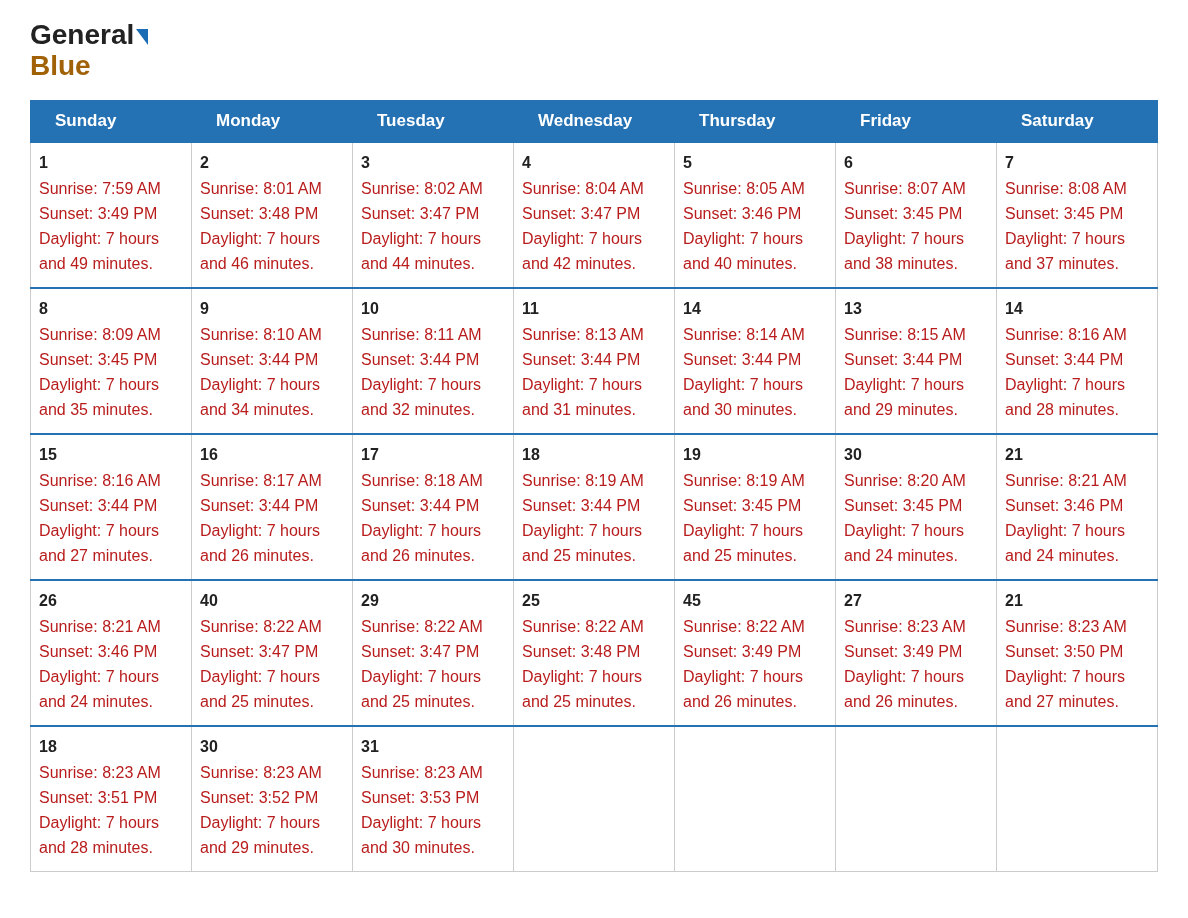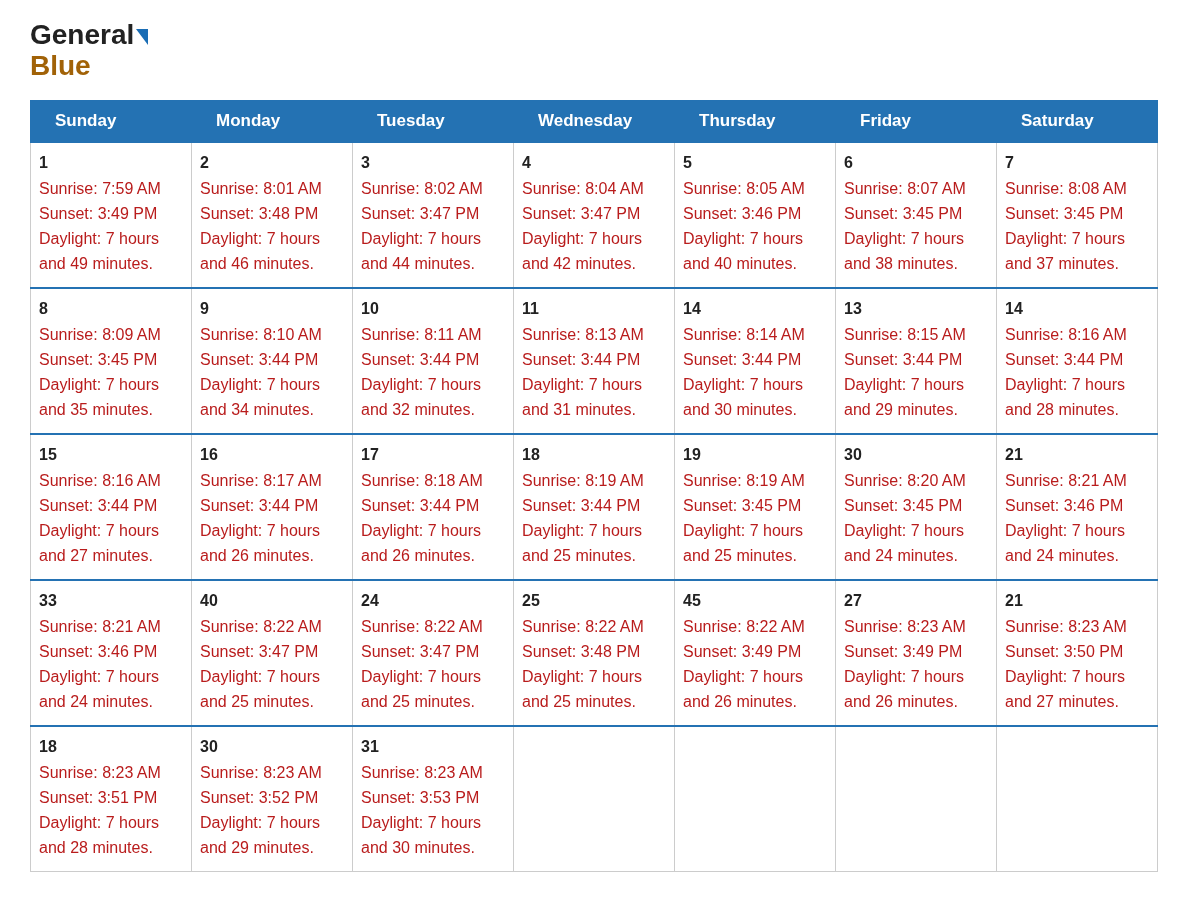--- a/index.html
+++ b/index.html
@@ -206,29 +206,29 @@
         <span class="day-number">30</span>
         <span class="day-info">Sunrise: 8:20 AM<br>Sunset: 3:45 PM<br>Daylight: 7 hours and 24 minutes.</span>
       </td>
         <td>
         <span class="day-number">21</span>
         <span class="day-info">Sunrise: 8:21 AM<br>Sunset: 3:46 PM<br>Daylight: 7 hours and 24 minutes.</span>
       </td>
       </tr>
       <tr>
         <td>
-        <span class="day-number">33</span>
+        <span class="day-number">26</span>
         <span class="day-info">Sunrise: 8:21 AM<br>Sunset: 3:46 PM<br>Daylight: 7 hours and 24 minutes.</span>
       </td>
         <td>
         <span class="day-number">40</span>
         <span class="day-info">Sunrise: 8:22 AM<br>Sunset: 3:47 PM<br>Daylight: 7 hours and 25 minutes.</span>
       </td>
         <td>
-        <span class="day-number">24</span>
+        <span class="day-number">29</span>
         <span class="day-info">Sunrise: 8:22 AM<br>Sunset: 3:47 PM<br>Daylight: 7 hours and 25 minutes.</span>
       </td>
         <td>
         <span class="day-number">25</span>
         <span class="day-info">Sunrise: 8:22 AM<br>Sunset: 3:48 PM<br>Daylight: 7 hours and 25 minutes.</span>
       </td>
         <td>
         <span class="day-number">45</span>
         <span class="day-info">Sunrise: 8:22 AM<br>Sunset: 3:49 PM<br>Daylight: 7 hours and 26 minutes.</span>
       </td>

